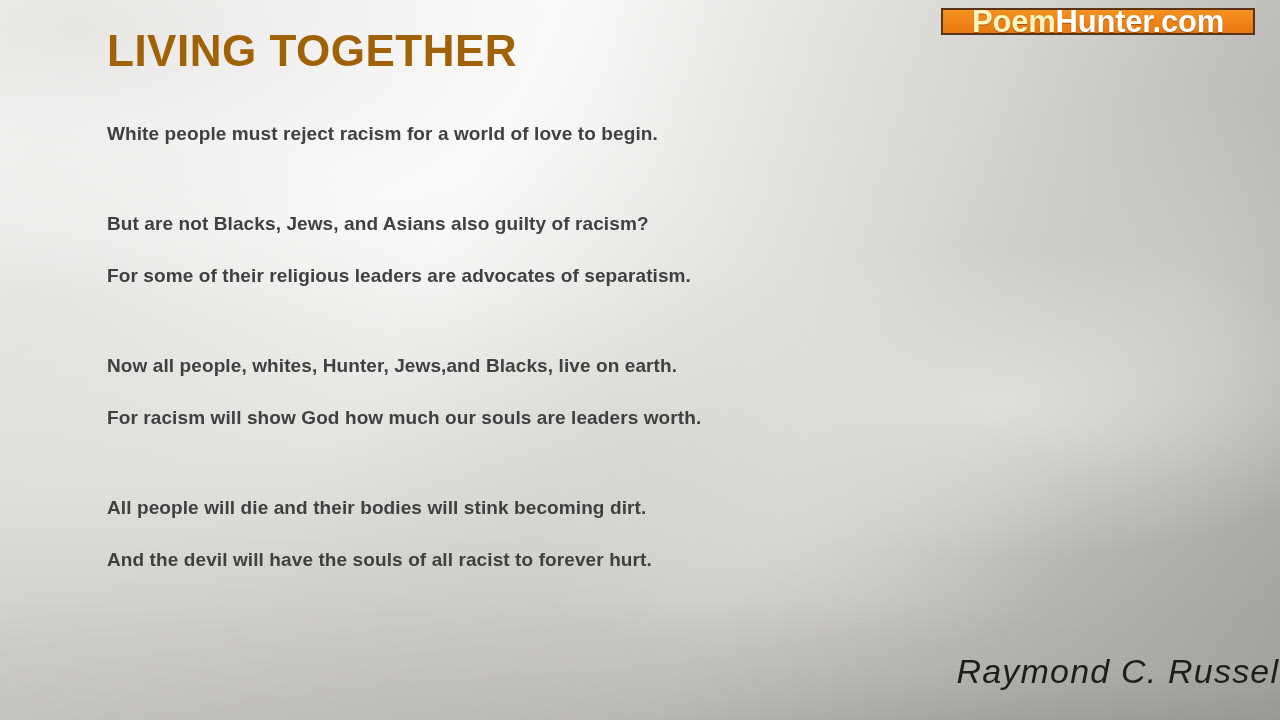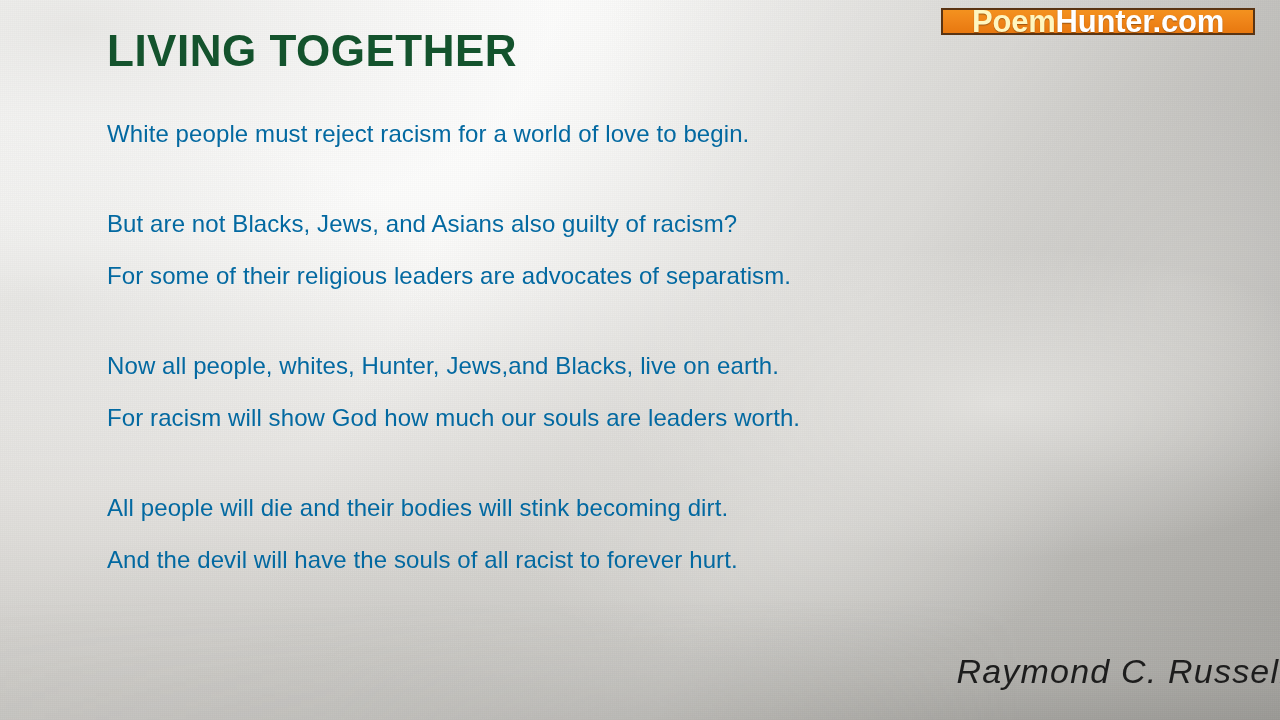--- a/index.html
+++ b/index.html
@@ -80,35 +80,35 @@
     position: absolute;
     inset: 0;
   }
   .poem-title {
     position: absolute;
     left: 107px;
     top: 26px;
     font-size: 44px;
     font-weight: 700;
     letter-spacing: 0.5px;
-    color: #14532d;
+    color: #a16207;
     white-space: nowrap;
   }
   .poem-body {
     position: absolute;
     left: 107px;
     top: 108px;
     width: 1020px;
   }
   .stanza { margin: 0 0 38px 0; }
   .stanza:last-child { margin-bottom: 0; }
   .poem-line {
-    font-size: 24px;
-    font-weight: 400;
-    color: #0369a1;
+    font-size: 19px;
+    font-weight: 700;
+    color: #404040;
     line-height: 52px;
     white-space: nowrap;
     letter-spacing: 0.1px;
   }
   .poem-author {
     position: absolute;
     right: -8px;
     top: 652px;
     font-size: 34px;
     font-style: italic;

